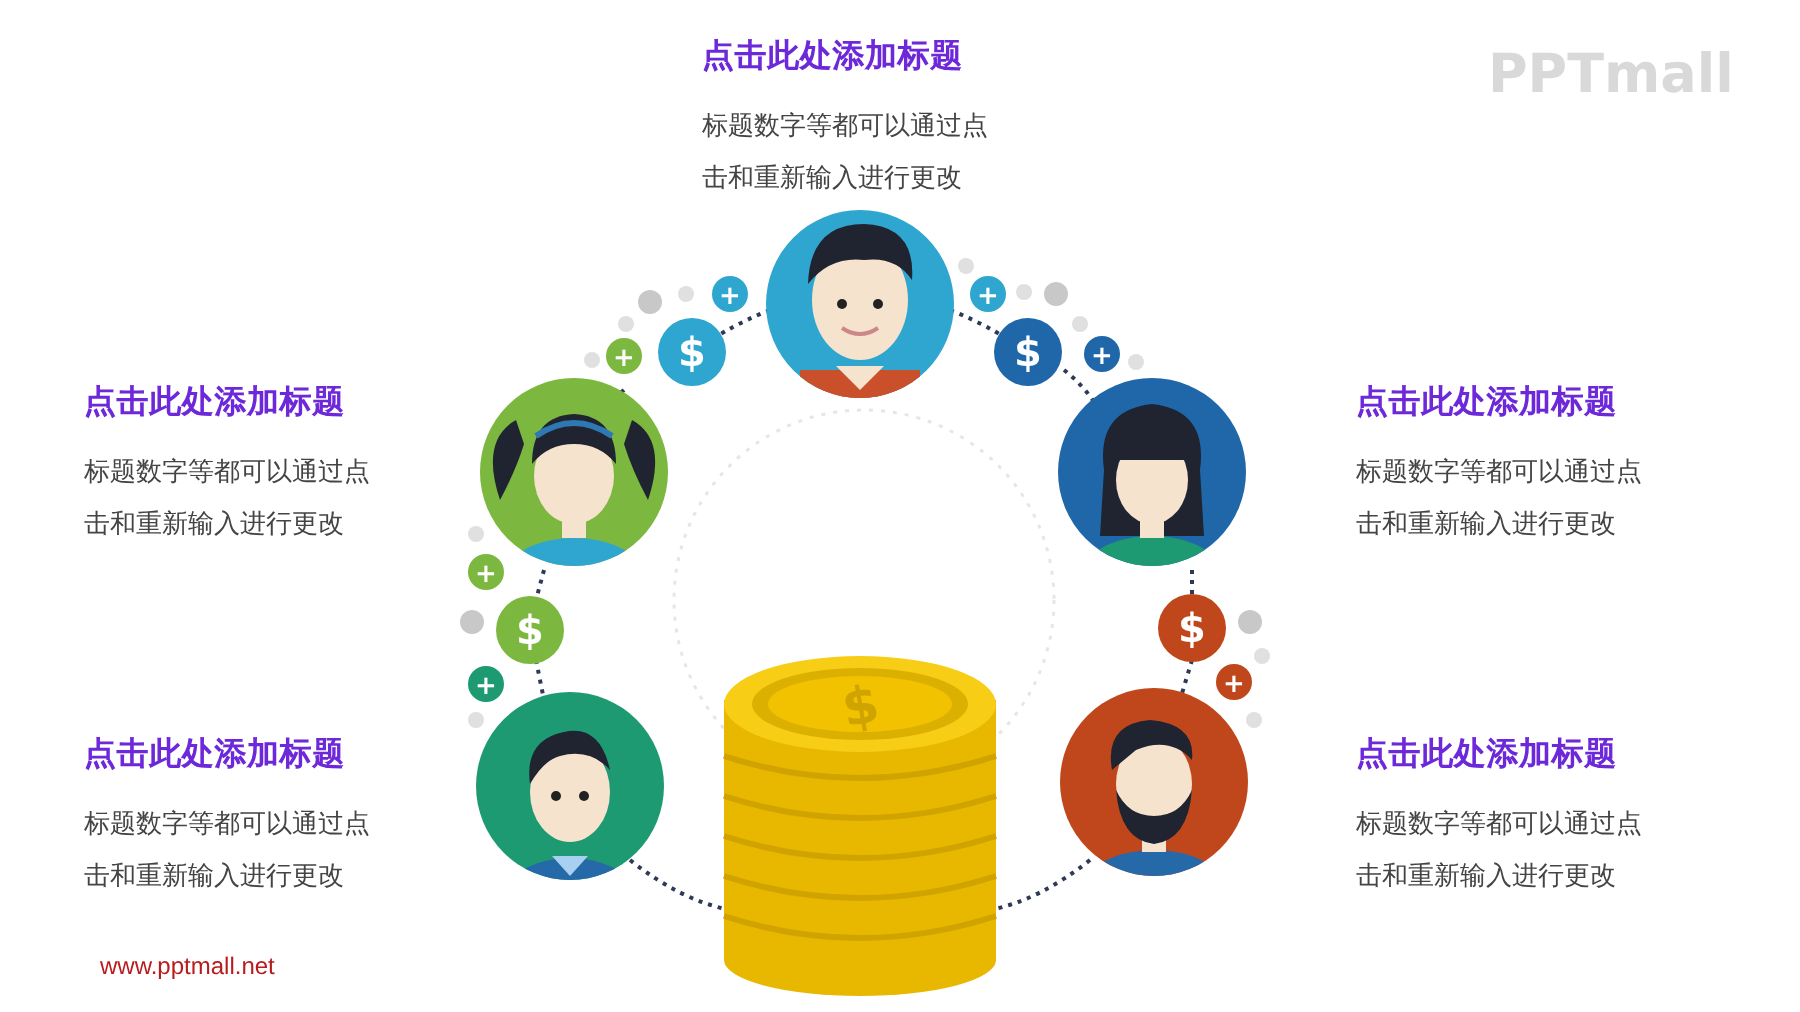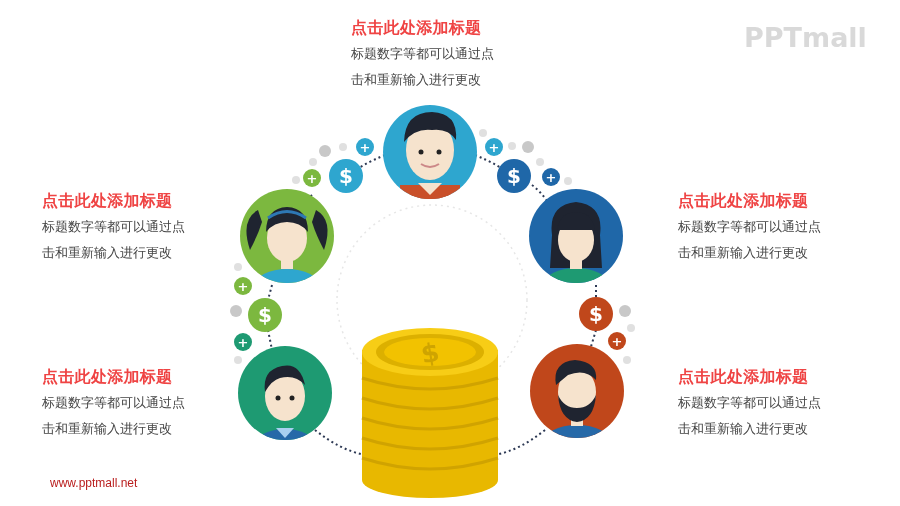--- a/index.html
+++ b/index.html
@@ -1,19 +1,19 @@
 <!DOCTYPE html>
 <html><head>
 <meta charset="utf-8">
 <style>
   html,body{margin:0;padding:0;background:#fff;}
   body{width:900px;height:506px;position:relative;overflow:hidden;font-family:"DejaVu Sans","Liberation Sans",sans-serif;}
   .txtblock{position:absolute;width:200px;}
-  .txtblock .title{font-size:16px;font-weight:bold;color:#ef4444;line-height:20px;letter-spacing:0.3px;}
-  .txtblock .line{font-size:13px;color:#444;line-height:19px;margin-top:6px;}
+  .txtblock .title{font-size:16px;font-weight:bold;color:#6d28d9;line-height:20px;letter-spacing:0.3px;}
+  .txtblock .line{font-size:13px;color:#444;line-height:19px;margin-top:16px;}
   .txtblock .line + .line{margin-top:7px;}
   .logo{position:absolute;left:744px;top:22px;font-size:27px;font-weight:bold;color:#d9d9d9;letter-spacing:0px;font-family:"DejaVu Sans",sans-serif;}
   .url{position:absolute;left:50px;top:476px;font-size:12px;color:#b91c1c;font-family:"Liberation Sans",sans-serif;}
   svg{position:absolute;left:0;top:0;}
 </style>
 </head>
 <body>
 
 <svg width="900" height="506" viewBox="0 0 900 506">
 

